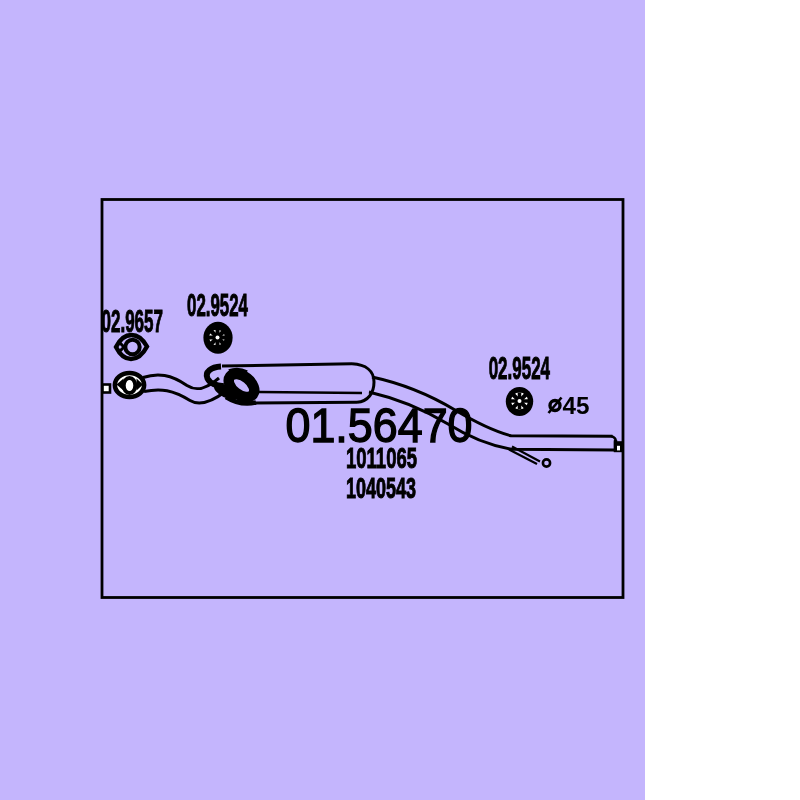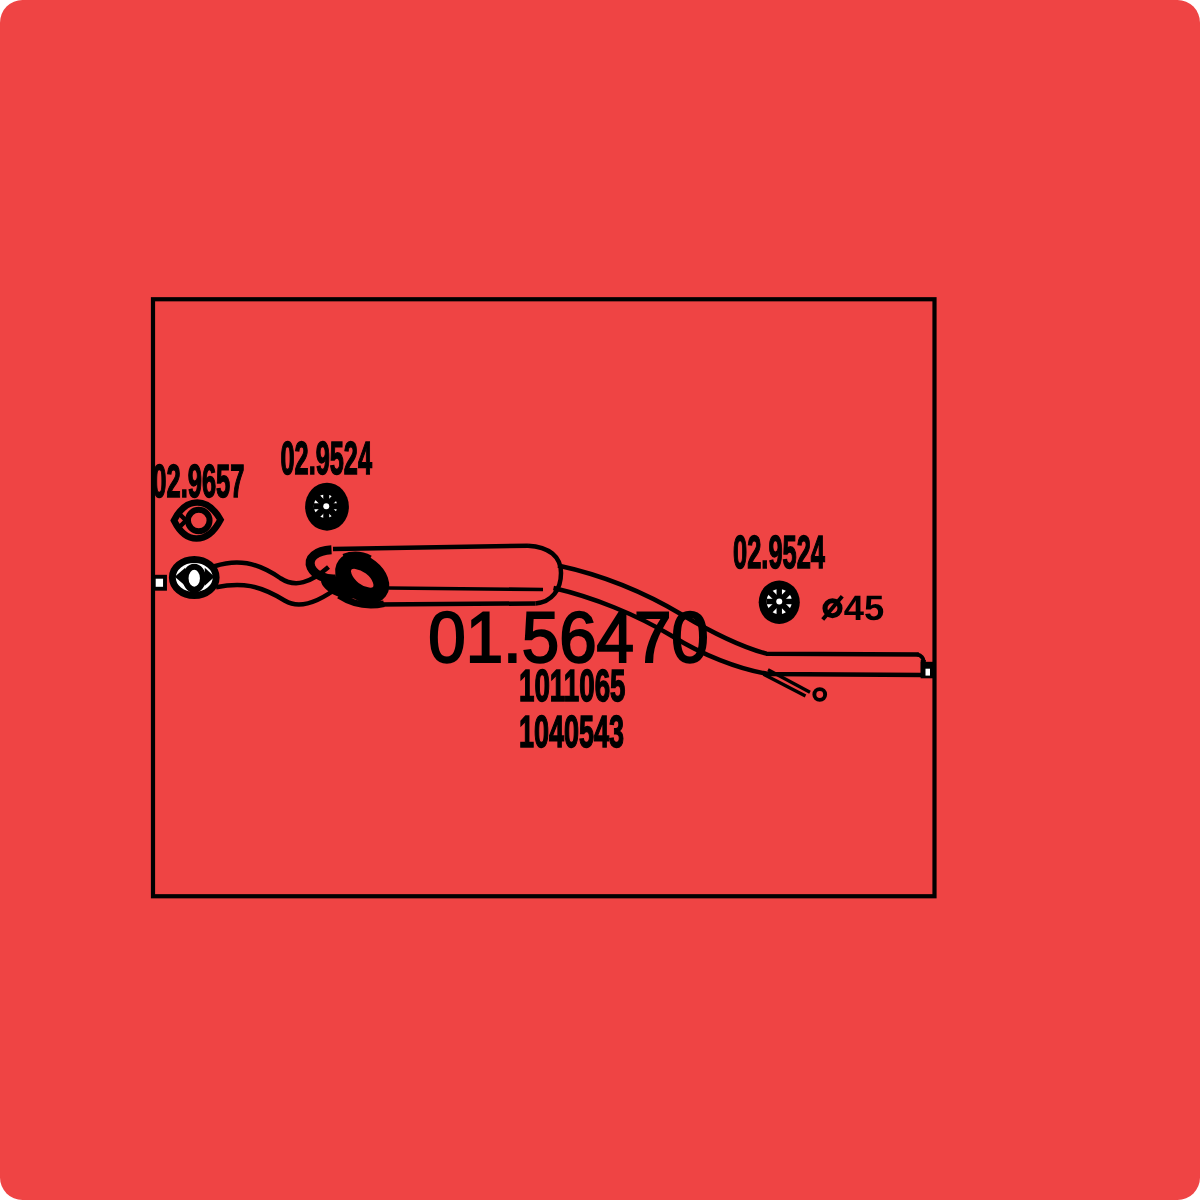--- a/index.html
+++ b/index.html
@@ -1,16 +1,16 @@
 <!DOCTYPE html>
 <html><head>
 <meta charset="utf-8">
 <style>
   html,body{margin:0;padding:0;background:#ffffff;}
-  .page{width:800px;height:800px;position:relative;background:#ef4444;font-family:"Liberation Sans",sans-serif;border-radius:15px;}
+  .page{width:645px;height:800px;position:relative;background:#c4b5fd;font-family:"Liberation Sans",sans-serif;}
   svg{position:absolute;left:0;top:0;}
   text{font-family:"Liberation Sans",sans-serif;fill:#000;}
 </style>
 </head>
 <body>
 <div class="page">
 <svg width="800" height="800" viewBox="0 0 800 800">
 
   <g>
     <rect x="102" y="199.5" width="521" height="398" fill="none" stroke="#000" stroke-width="2.8"></rect>

